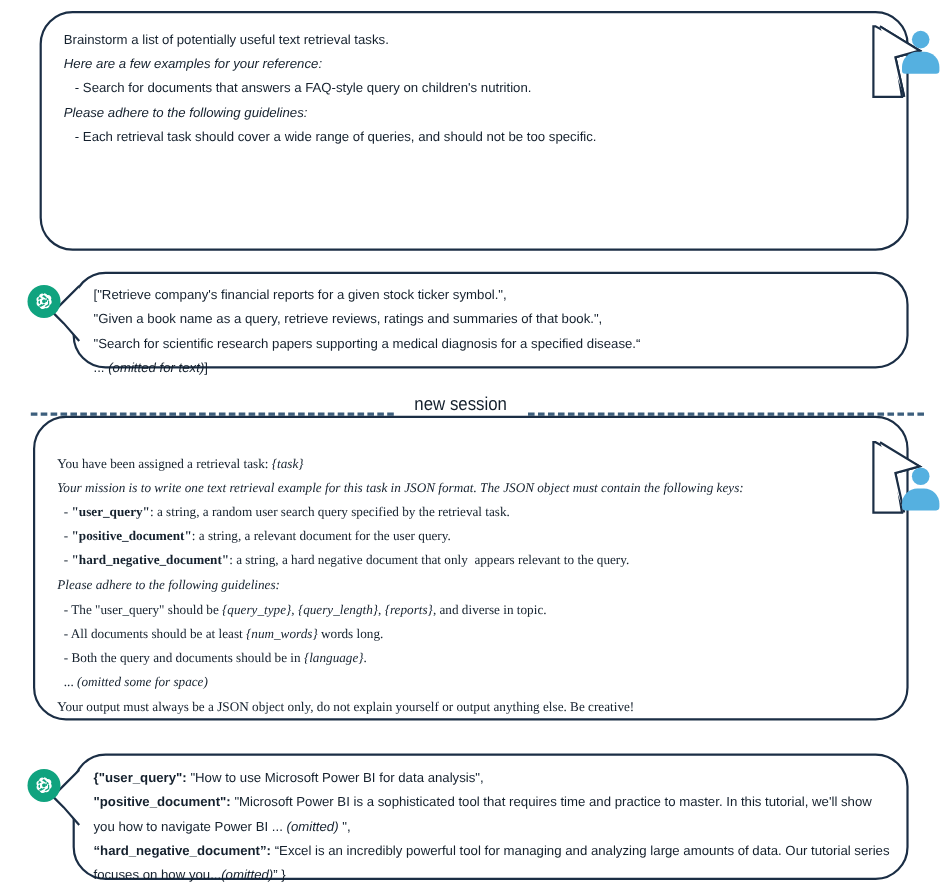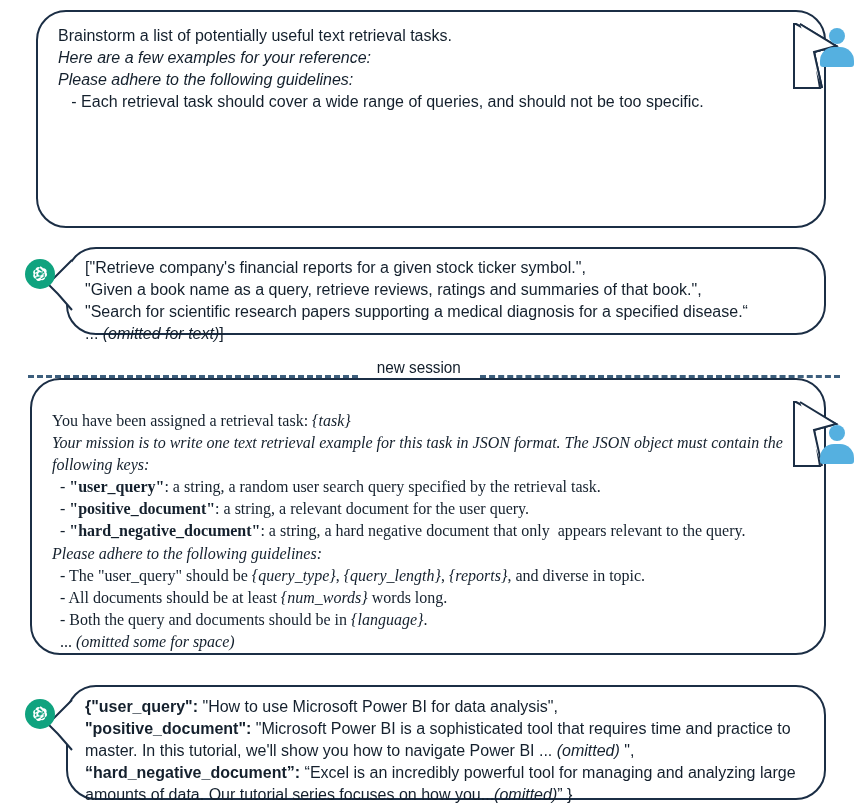--- a/index.html
+++ b/index.html
@@ -12,21 +12,21 @@
 
   
   .bubble{
     position:absolute;
     border:2px solid #1b2e45;
     border-radius:30px;
     background:#fff;
     box-sizing:border-box;
   }
   .bubble .txt{
-    font-size:16px;
+    font-size:12px;
     line-height:22.1px;
     color:#14202d;
     white-space:normal;
   }
   .line{white-space:pre;}
   .i{font-style:italic;margin-top:42px;}
   .b{font-weight:bold;}
 
   
   #bubble-user-1{left:36px;top:10px;width:790px;height:218px;}
@@ -92,20 +92,21 @@
 </style>
 </head>
 <body>
 
 <div class="stage">
 
   <div class="bubble" id="bubble-user-1">
     <div class="txt">
         <div class="line"><span>Brainstorm a list of potentially useful text retrieval tasks.</span></div>
         <div class="line"><span class="i">Here are a few examples for your reference:</span></div>
+        <div class="line"><span>   - Search for documents that answers a FAQ-style query on children's nutrition.</span></div>
         <div class="line"><span class="i">Please adhere to the following guidelines:</span></div>
         <div class="line"><span>   - Each retrieval task should cover a wide range of queries, and should not be too specific.</span></div>
       </div>
   </div>
   <svg class="tail" id="tail-user-1" viewBox="0 0 46 68">
     <path d="M 0,2 L 36,24 L 14,30 L 22,66"></path>
     <path d="M -4,2 L 36,24 L 14,30 L 20,66 L -6,66 L -6,2 Z" stroke="none" fill="#ffffff"></path>
     <path d="M 0,2 L 36,24 L 14,30 L 22,66" fill="none"></path>
   </svg>
   <div class="avatar-user" id="avatar-user-1">
@@ -141,20 +142,21 @@
         <div class="line"><span>You have been assigned a retrieval task: </span><span class="i">{task}</span></div>
         <div class="line" style="white-space: pre-wrap;"><span class="i">Your mission is to write one text retrieval example for this task in JSON format. The JSON object must contain the following keys:</span></div>
         <div class="line"><span>  - </span><span class="b">"user_query"</span><span>: a string, a random user search query specified by the retrieval task.</span></div>
         <div class="line"><span>  - </span><span class="b">"positive_document"</span><span>: a string, a relevant document for the user query.</span></div>
         <div class="line" style="white-space: pre-wrap;"><span>  - </span><span class="b">"hard_negative_document"</span><span>: a string, a hard negative document that only  appears relevant to the query.</span></div>
         <div class="line"><span class="i">Please adhere to the following guidelines:</span></div>
         <div class="line"><span>  - The "user_query" should be </span><span class="i">{query_type}</span><span>, </span><span class="i">{query_length}</span><span>, </span><span class="i">{reports}</span><span>, and diverse in topic.</span></div>
         <div class="line"><span>  - All documents should be at least </span><span class="i">{num_words}</span><span> words long.</span></div>
         <div class="line"><span>  - Both the query and documents should be in </span><span class="i">{language}</span><span>.</span></div>
         <div class="line"><span>  ... </span><span class="i">(omitted some for space)</span></div>
+        <div class="line" style="white-space: pre-wrap;"><span>Your output must always be a JSON object only, do not explain yourself or output anything else. Be creative!</span></div>
       </div>
   </div>
   <svg class="tail" id="tail-user-2" viewBox="0 0 46 68">
     <path d="M -4,2 L 36,24 L 14,30 L 20,66 L -6,66 L -6,2 Z" stroke="none" fill="#ffffff"></path>
     <path d="M 0,2 L 36,24 L 14,30 L 22,66" fill="none"></path>
   </svg>
   <div class="avatar-user" id="avatar-user-2">
     <div class="head"></div>
     <div class="body"></div>
   </div>

